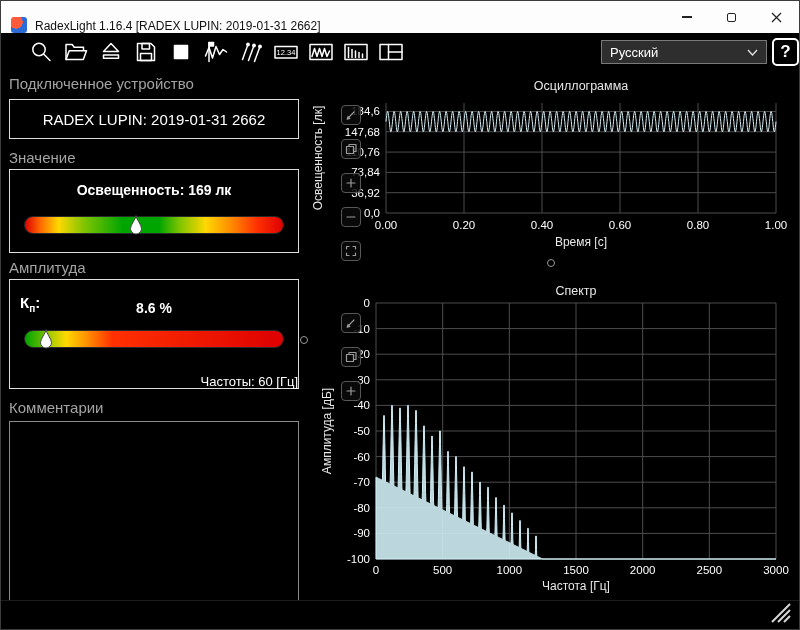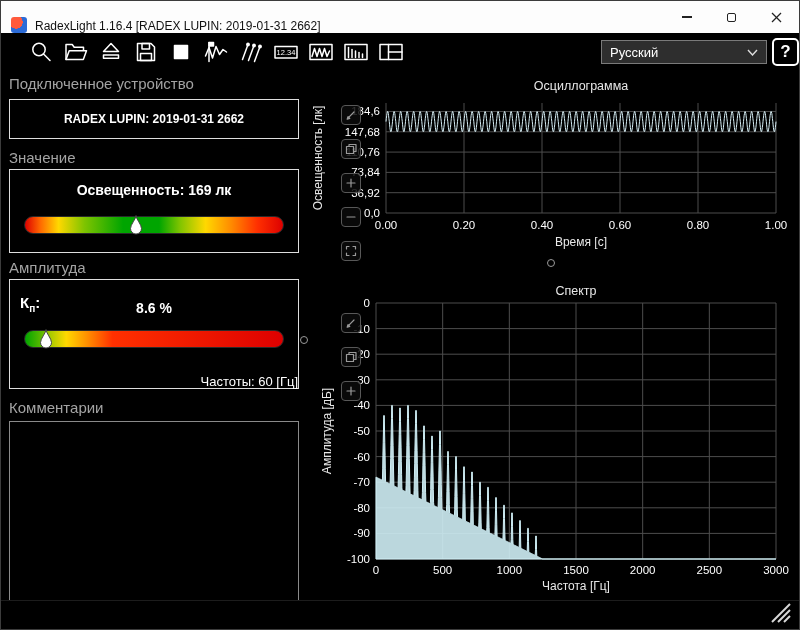--- a/index.html
+++ b/index.html
@@ -23,21 +23,21 @@
   .tbtn svg{width:26px;height:26px;stroke:#fff;fill:none;stroke-width:1.5;stroke-linecap:round;stroke-linejoin:round}
   .lang{position:absolute;left:600px;top:39px;width:166px;height:24px;background:#2e2e2e;border:1px solid #7a7a7a;color:#fff;
     font-size:13px;display:flex;align-items:center;padding:0 8px;cursor:default}
   .lang svg{margin-left:auto;width:11px;height:7px;stroke:#ddd;fill:none;stroke-width:1.4}
   .help-btn{position:absolute;left:771px;top:37px;width:27px;height:28px;background:#000;border:2px solid #fff;border-radius:5px;
     color:#fff;font-weight:bold;font-size:17px;display:flex;align-items:center;justify-content:center;padding:0}
 
   
   .sec-h{position:absolute;left:8px;font-size:15px;color:#a3a3a3}
   .box{position:absolute;left:8px;width:290px;background:#000;border:1px solid #dedede;color:#fff}
-  .device-box{top:98px;height:40px;display:flex;align-items:center;justify-content:center;font-size:12px;font-weight:bold}
+  .device-box{top:98px;height:40px;display:flex;align-items:center;justify-content:center;font-size:15px;font-weight:normal}
   .value-box{top:168px;height:84px}
   .value-label{position:absolute;top:12px;left:0;right:0;text-align:center;font-size:14px;font-weight:bold}
   .gbar{position:absolute;left:14px;right:14px;height:18px;border-radius:9px;border:1px solid #2a2a2a}
   .lux-bar{top:46px;background:linear-gradient(90deg,#dd0000 0%,#ff6a00 6%,#ffd800 13%,#7fc400 23%,#00a500 38%,#00a500 52%,#7fc400 60%,#ffd800 70%,#ff8a00 80%,#ff3000 90%,#dd0000 100%)}
   .puls-box{top:278px;height:110px}
   .kp-label{position:absolute;top:14px;left:10px;font-weight:bold;font-size:15px}
   .kp-label sub{font-size:10px}
   .kp-value{position:absolute;top:20px;left:0;right:0;text-align:center;font-size:14px;font-weight:bold}
   .puls-bar{top:50px;background:linear-gradient(90deg,#00a500 0%,#57b800 6%,#aacc00 10%,#ffd800 16%,#ff9000 24%,#ff3000 34%,#dd0000 100%)}
   .freq-label{position:absolute;top:94px;left:0;right:0;text-align:right;font-size:13px;font-weight:normal}

